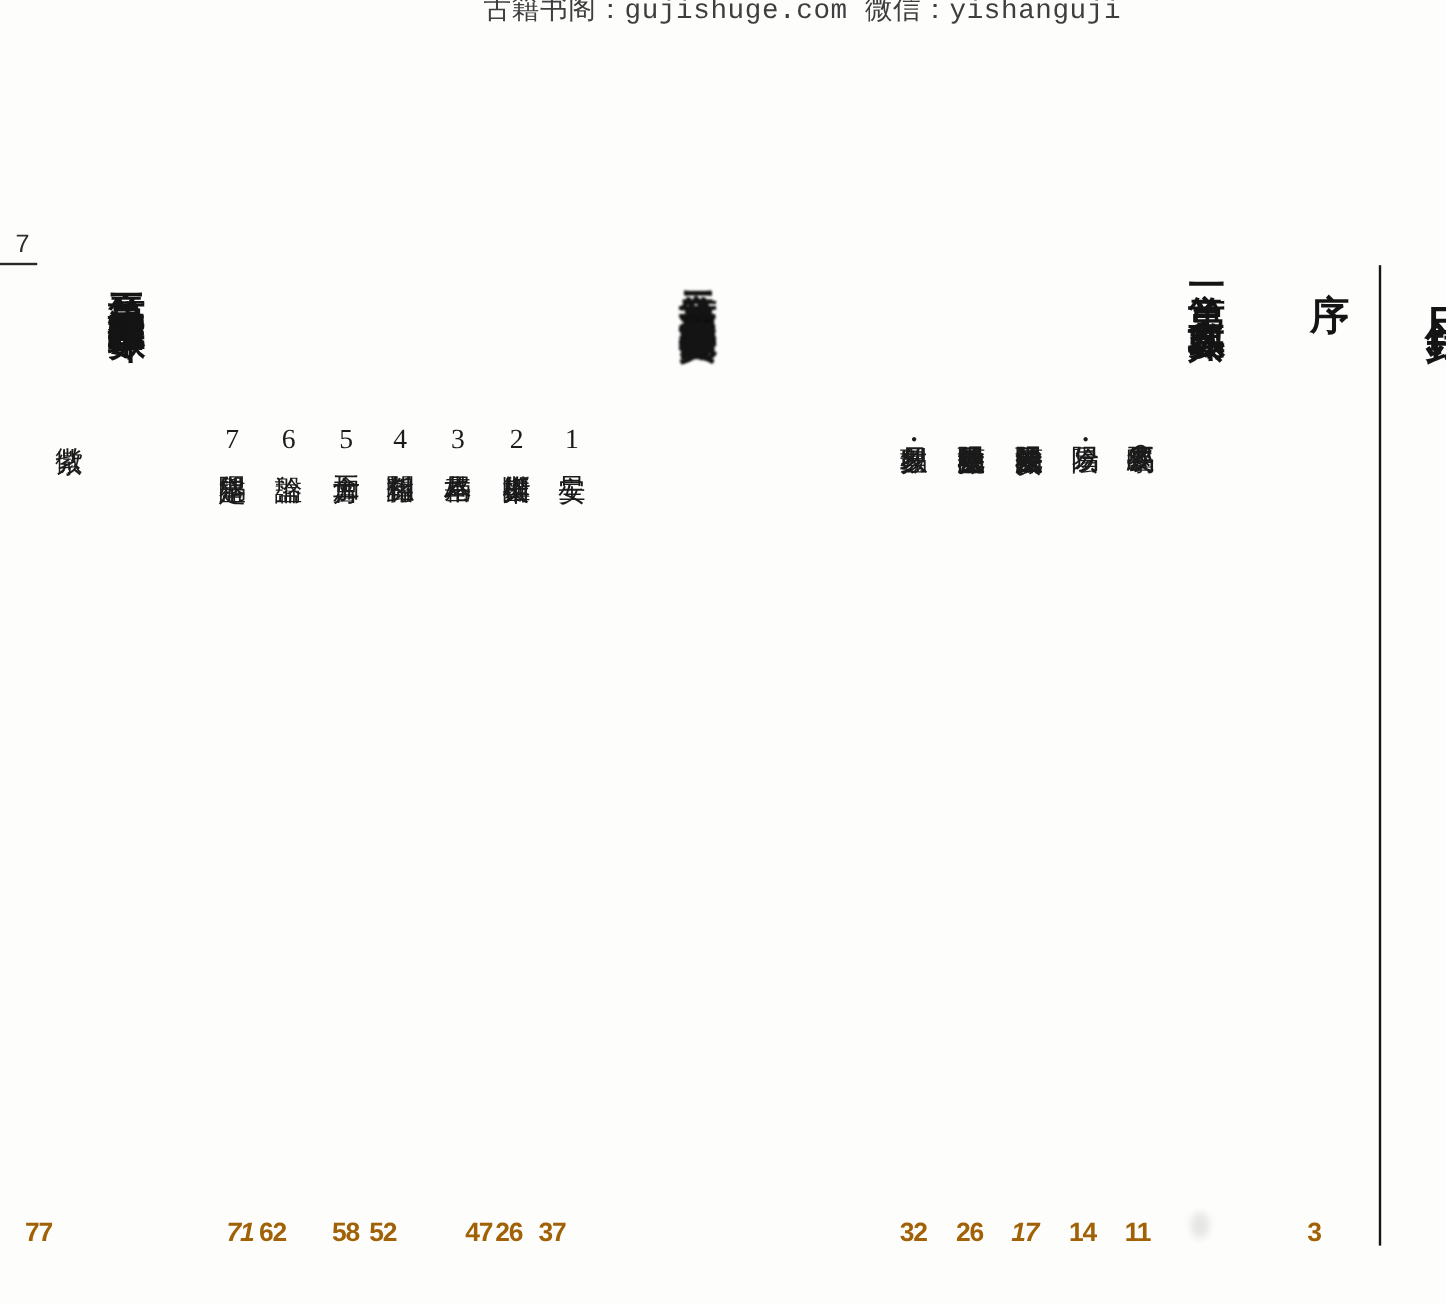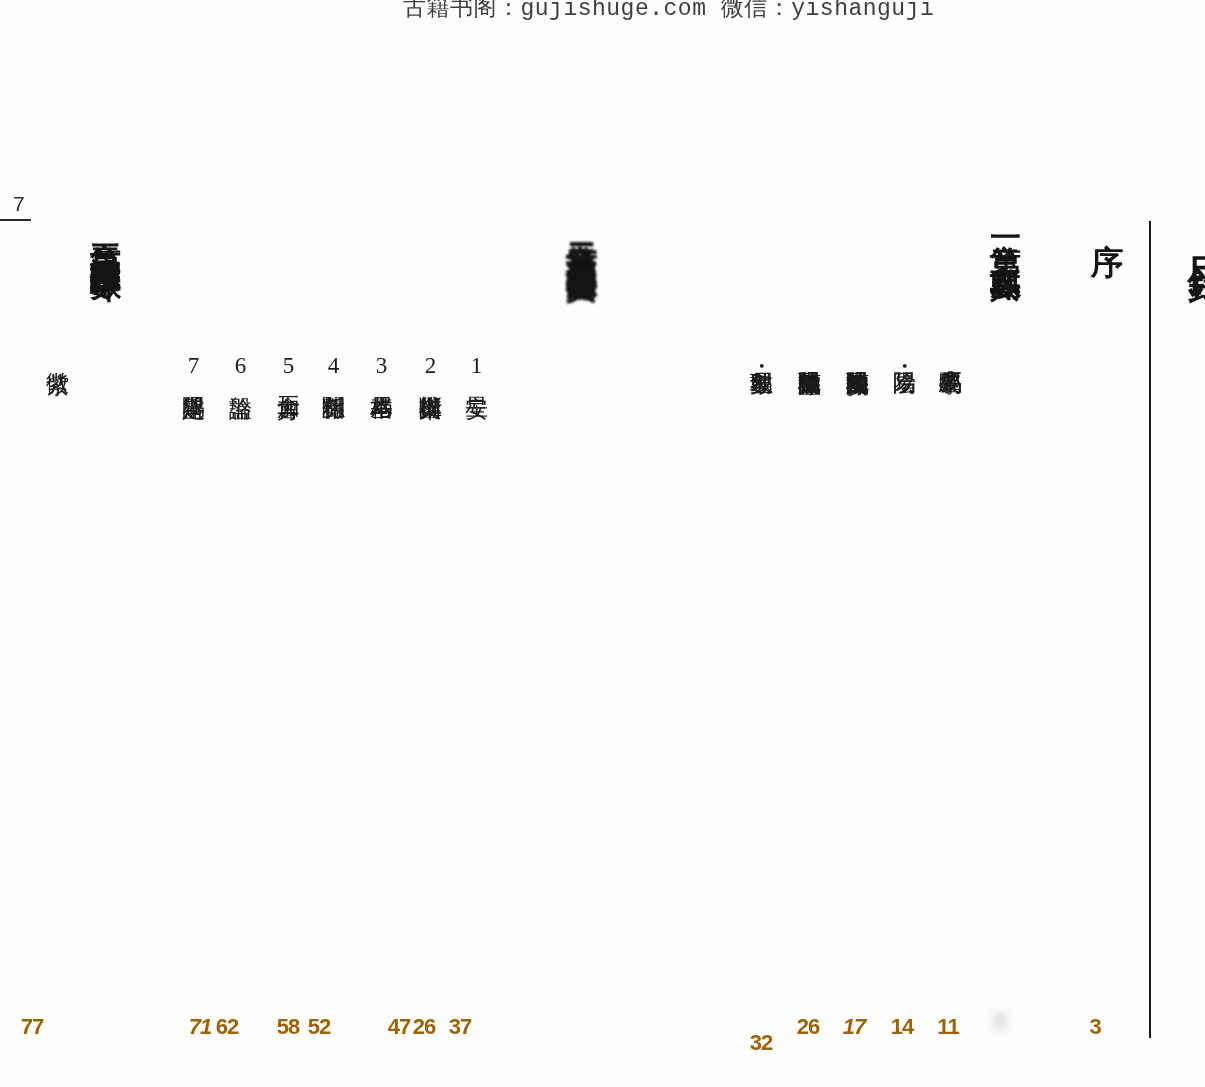--- a/index.html
+++ b/index.html
@@ -127,21 +127,21 @@
 <div class="v heading" style="left:84px; top:222px; letter-spacing:-2px;"><span>第三章</span><span class="tgap">斗數十四正曜淺談</span></div>
 
 <div class="v item" style="left:42px; top:354px;">紫微</div>
 
 <div class="pnum" style="left:1095px;">3</div>
 
 <div class="pnum" style="left:948px;">11</div>
 <div class="pnum" style="left:902px;">14</div>
 <div class="pnum" style="left:854px;font-style:italic;">17</div>
 <div class="pnum" style="left:808px;">26</div>
-<div class="pnum" style="left:761px;margin-top:16px;">32</div>
+<div class="pnum" style="left:761px;">32</div>
 
 <div class="pnum" style="left:460px;">37</div>
 <div class="pnum" style="left:424px;">26</div>
 <div class="pnum" style="left:370px;margin-left:29px;">47</div>
 <div class="pnum" style="left:319px;">52</div>
 <div class="pnum" style="left:272px;margin-left:16px;">58</div>
 <div class="pnum" style="left:227px;">62</div>
 <div class="pnum" style="left:200px;font-style:italic;">71</div>
 
 <div class="pnum" style="left:32px;">77</div>

